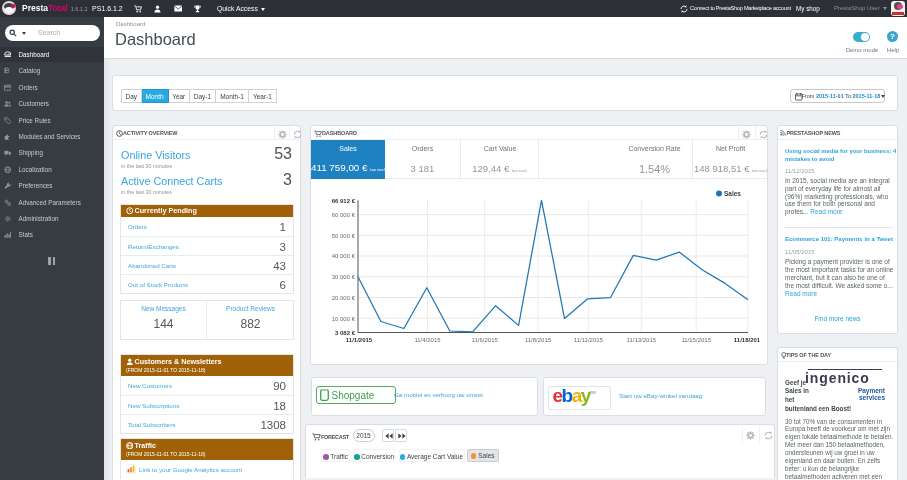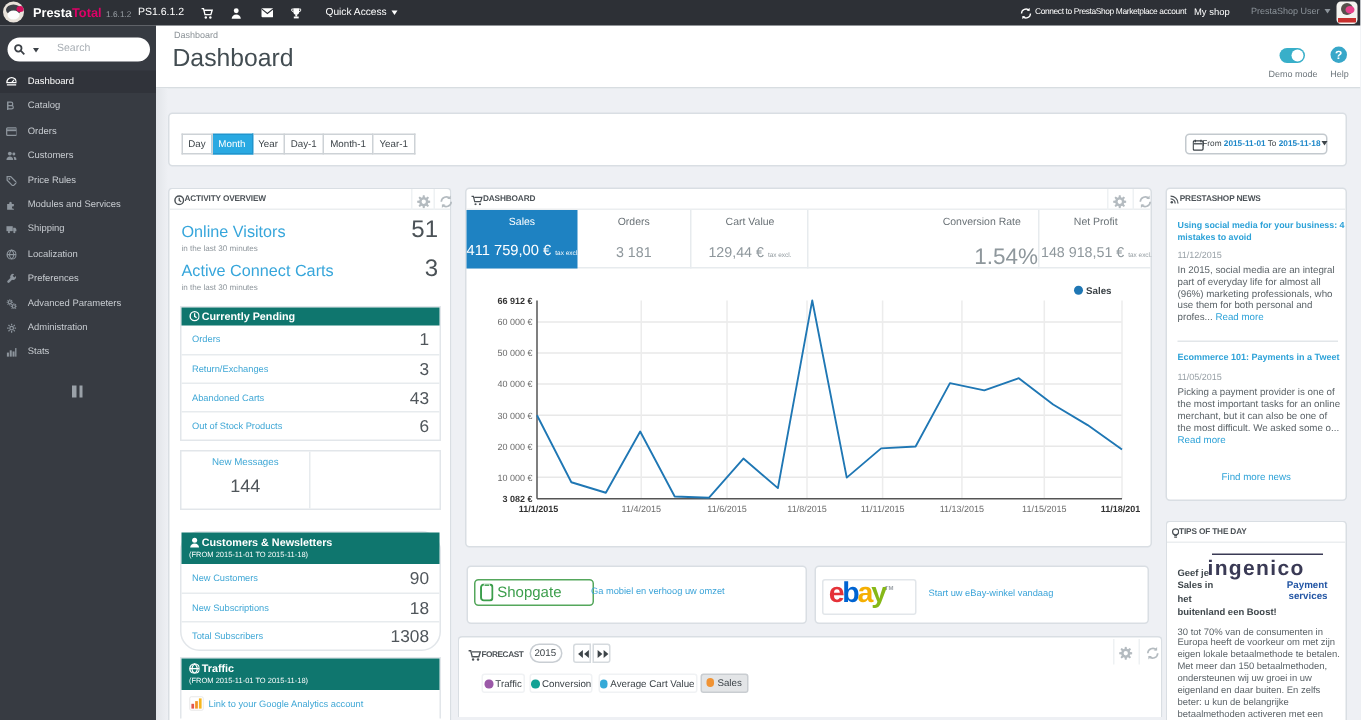--- a/index.html
+++ b/index.html
@@ -25,21 +25,21 @@
 #pageheader { position:absolute; left:104px; top:17px; width:803px; height:42px; background:#fff; border-bottom:1px solid #d8dde1; }
 
 
 .panel { position:absolute; background:#fff; border:1px solid #d9dee3; border-radius:3px; }
 .phead { position:absolute; left:0; top:0; right:0; height:14px; border-bottom:1px solid #ebeef0; font-size:5.5px; font-weight:bold; color:#4c5257; line-height:14px; letter-spacing:-0.1px; }
 .gear8 { position:absolute; top:4px; }
 .refr8 { position:absolute; top:4px; }
 
 
 .btable { position:absolute; left:7px; width:174px; background:#fff; border:1px solid #e2e6ea; }
-.bhead { background:#0f766e; color:#fff; }
+.bhead { background:#a16207; color:#fff; }
 .brow { position:relative; height:19px; border-top:1px solid #e7ebee; }
 .brow .l { position:absolute; left:7px; top:6px; font-size:6.2px; color:#41a8d6; white-space:nowrap; }
 .brow .v { position:absolute; right:7px; top:4px; font-size:11.5px; color:#50565b; }
 
 svg { display:block; }
 </style>
 </head>
 <body>
 
 <div id="topbar">
@@ -247,21 +247,21 @@
   <svg class="gear8" style="left:165px;" width="9" height="9" viewBox="0 0 10 10">
       <path fill-rule="evenodd" fill="#b4bbc0" d="M9.85 4.33 L9.85 5.67 L8.29 5.86 L7.94 6.72 L8.90 7.96 L7.96 8.90 L6.72 7.94 L5.86 8.29 L5.67 9.85 L4.33 9.85 L4.14 8.29 L3.28 7.94 L2.04 8.90 L1.10 7.96 L2.06 6.72 L1.71 5.86 L0.15 5.67 L0.15 4.33 L1.71 4.14 L2.06 3.28 L1.10 2.04 L2.04 1.10 L3.28 2.06 L4.14 1.71 L4.33 0.15 L5.67 0.15 L5.86 1.71 L6.72 2.06 L7.96 1.10 L8.90 2.04 L7.94 3.28 L8.29 4.14 Z M6.6 5 A1.6 1.6 0 1 0 3.4 5 A1.6 1.6 0 1 0 6.6 5 Z"></path>
     </svg>
   <svg class="refr8" style="left:180px;" width="9" height="9" viewBox="0 0 9 9">
       <path d="M1.2 4.5a3.3 3.3 0 0 1 5.8-2.1M7.8 4.5a3.3 3.3 0 0 1-5.8 2.1" fill="none" stroke="#b4bbc0" stroke-width="1.1"></path>
       <path d="M7.4 0.3v2.3H5.1z" fill="#b4bbc0"></path>
       <path d="M1.6 8.7V6.4h2.3z" fill="#b4bbc0"></path>
     </svg>
 
   <div class="abs nw" style="left:8px; top:23px; font-size:10.8px; color:#37a6db;">Online Visitors</div>
-  <div class="abs" style="right:8px; top:19px; font-size:16px; color:#4b5257;">51</div>
+  <div class="abs" style="right:8px; top:19px; font-size:16px; color:#4b5257;">53</div>
   <div class="abs nw" style="left:8px; top:36.5px; font-size:5.4px; color:#8d959b;">in the last 30 minutes</div>
   <div class="abs nw" style="left:8px; top:49px; font-size:10.8px; color:#37a6db;">Active Connect Carts</div>
   <div class="abs" style="right:8px; top:45px; font-size:16px; color:#4b5257;">3</div>
   <div class="abs nw" style="left:8px; top:63px; font-size:5.4px; color:#8d959b;">in the last 30 minutes</div>
 
   <div class="btable" style="top:78px;">
     <div class="bhead nw" style="height:11.5px; position:relative;">
       <svg class="abs" style="left:4.5px; top:2px;" width="7.5" height="7.5" viewBox="0 0 8 8">
           <circle cx="4" cy="4" r="3.2" fill="none" stroke="#fff" stroke-width="1"></circle>
           <path d="M4 2v2.2l1.4 0.9" fill="none" stroke="#fff" stroke-width="0.9"></path>
@@ -285,24 +285,28 @@
         <span class="v">6</span>
       </div>
   </div>
 
   <div class="btable" style="top:174px;">
     <div style="position:relative; height:38px;">
       <div class="abs" style="left:0; top:0; width:86px; height:38px; border-right:1px solid #e7ebee;">
         <div class="nw" style="text-align:center; font-size:6.5px; color:#41a8d6; margin-top:4px;">New Messages</div>
         <div style="text-align:center; font-size:12px; color:#50565b; margin-top:5px;">144</div>
       </div>
-    </div>
-  </div>
-
-  <div class="btable" style="top:228px;border-radius:13px;">
+      <div class="abs" style="left:87px; top:0; right:0; height:38px;">
+        <div class="nw" style="text-align:center; font-size:6.5px; color:#41a8d6; margin-top:4px;">Product Reviews</div>
+        <div style="text-align:center; font-size:12px; color:#50565b; margin-top:5px;">882</div>
+      </div>
+    </div>
+  </div>
+
+  <div class="btable" style="top:228px;">
     <div class="bhead nw" style="height:21px; position:relative;">
       <svg class="abs" style="left:4.5px; top:2.5px;" width="7.5" height="7.5" viewBox="0 0 8 8">
           <circle cx="4" cy="2.3" r="1.8" fill="#fff"></circle>
           <path d="M0.8 7.8c0-2 1.4-3.2 3.2-3.2s3.2 1.2 3.2 3.2z" fill="#fff"></path>
         </svg>
       <span class="abs" style="left:13.5px; top:2px; font-size:7.2px; font-weight:bold;">Customers &amp; Newsletters</span>
       <span class="abs" style="left:5px; top:12px; font-size:5px;">(FROM 2015-11-01 TO 2015-11-18)</span>
     </div>
     <div class="brow" style="border-top:none;">
         <span class="l">New Customers</span>
@@ -367,21 +371,21 @@
     <div class="abs nw" style="left:74px; top:0; width:76px; height:39px; border-right:1px solid #e7ebee;">
       <div style="text-align:center; font-size:7px; color:#6a7277; margin-top:5px;">Orders</div>
       <div style="text-align:center; font-size:9.5px; color:#8e979c; margin-top:10.5px;">3 181</div>
     </div>
     <div class="abs nw" style="left:151px; top:0; width:77px; height:39px; border-right:1px solid #e7ebee;">
       <div style="text-align:center; font-size:7px; color:#6a7277; margin-top:5px;">Cart Value</div>
       <div style="text-align:center; font-size:9.5px; color:#8e979c; margin-top:10.5px;">129,44 € <span style="font-size:4.3px;">tax excl.</span></div>
     </div>
     <div class="abs nw" style="left:306px; top:0; width:76px; height:39px; border-right:1px solid #e7ebee;">
       <div style="text-align:center; font-size:7px; color:#6a7277; margin-top:5px;">Conversion Rate</div>
-      <div style="text-align:right; font-size:15px; color:#8e979c; margin-top:10.5px;">1.54%</div>
+      <div style="text-align:center; font-size:11px; color:#8e979c; margin-top:10.5px;">1.54%</div>
     </div>
     <div class="abs nw" style="left:383px; top:0; width:73px; height:39px;">
       <div style="text-align:center; font-size:7px; color:#6a7277; margin-top:5px;">Net Profit</div>
       <div style="text-align:center; font-size:9.5px; color:#8e979c; margin-top:10.5px;">148 918,51 € <span style="font-size:4.3px;">tax excl.</span></div>
     </div>
   </div>
 
   <svg class="abs" style="left:0; top:53px;" width="456" height="186" viewBox="0 0 456 186" font-family="Liberation Sans, sans-serif">
     <g stroke="#e8e8e8" stroke-width="1">
       <line x1="47" y1="139.2" x2="437" y2="139.2"></line>

